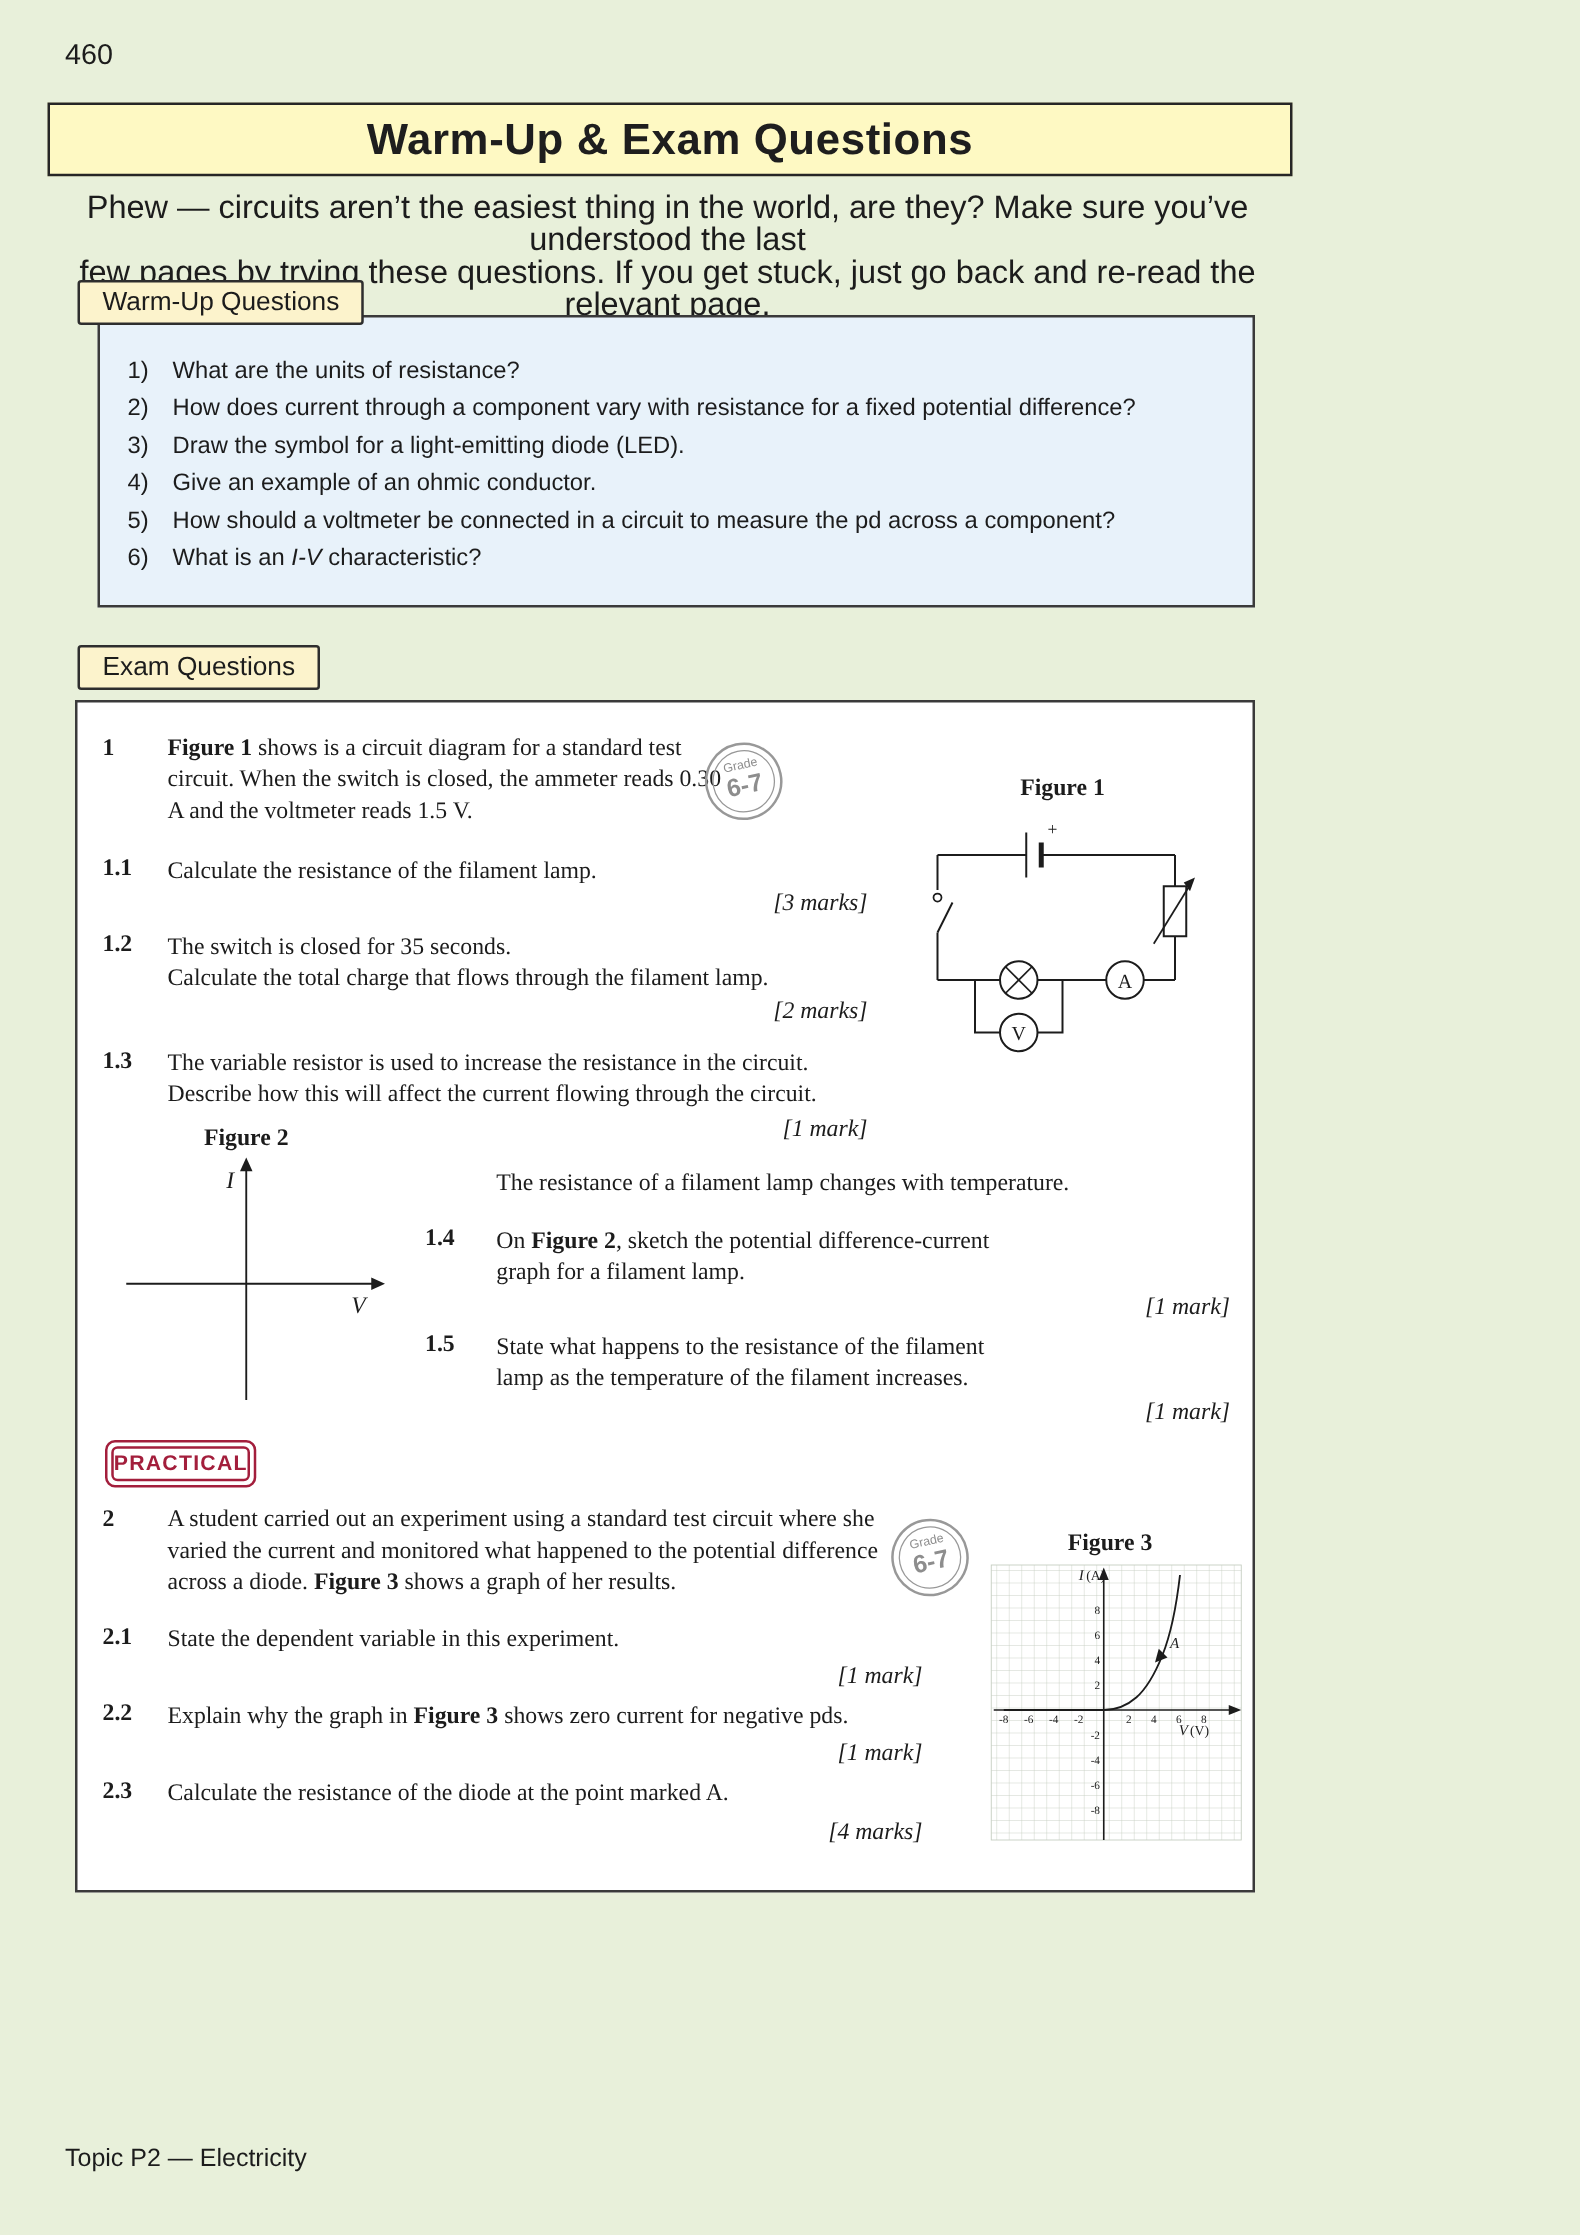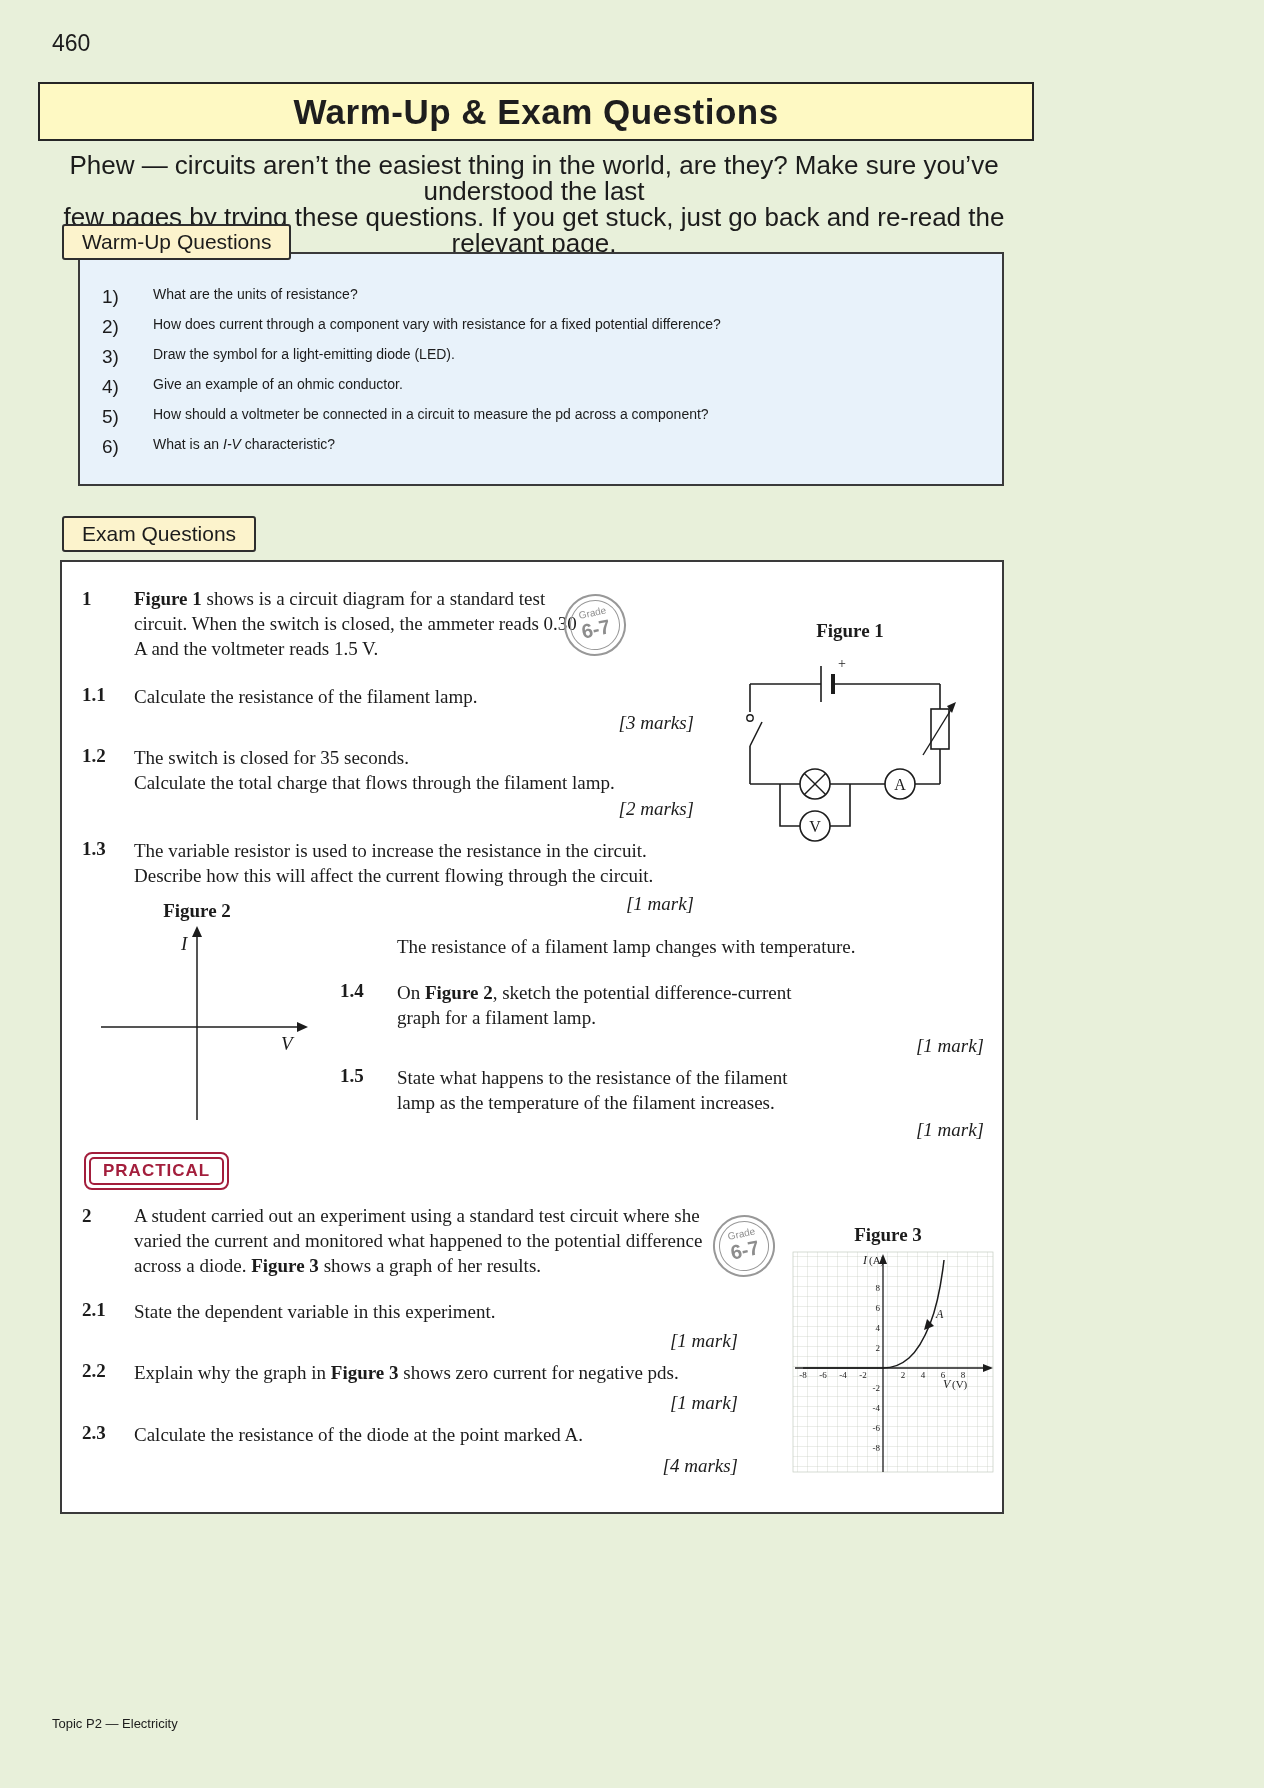--- a/index.html
+++ b/index.html
@@ -7,37 +7,37 @@
           font-family:"Liberation Sans", sans-serif; color:#1c1c1c; overflow:hidden; }
   .abs { position:absolute; }
   .page-num { font-size:23px; }
   .banner { background:#fef9c3; border:2px solid #262626; display:flex; align-items:center; justify-content:center; }
   .banner-title { font-size:35px; font-weight:bold; color:#1e1e1e; letter-spacing:0.5px; }
   .intro { font-size:26px; line-height:26px; text-align:center; }
   .cream-label { background:#fcf3cc; border:2px solid #2e2e2e; border-radius:3px; padding:4px 18px;
                  font-size:21px; white-space:nowrap; z-index:3; }
   .blue-panel { background:#e8f2fa; border:2px solid #3a3a3a; z-index:1; }
   .wq-num { position:absolute; left:22px; font-size:19px; }
-  .wq-text { position:absolute; left:58px; font-size:14px; white-space:nowrap;margin-left:15px; }
+  .wq-text { position:absolute; left:58px; font-size:19px; white-space:nowrap; }
   .exam-panel { background:#ffffff; border:2px solid #3a3a3a; }
   .pnum { font-family:"Liberation Serif", serif; font-weight:bold; font-size:19px; }
   .ptext { font-family:"Liberation Serif", serif; font-size:19px; line-height:25px; }
   .nowrap { white-space:nowrap; }
   .marks { font-family:"Liberation Serif", serif; font-style:italic; font-size:19px;
            width:200px; text-align:right; }
   .figtitle { font-family:"Liberation Serif", serif; font-weight:bold; font-size:19px; text-align:center; }
   .stamp { width:58px; height:58px; border:2px solid #989898; border-radius:50%;
            transform:rotate(-12deg); color:#8d8d8d; display:flex; align-items:center; justify-content:center; z-index:2; }
   .stamp-inner { width:48px; height:48px; border:1px solid #989898; border-radius:50%; text-align:center; }
   .stamp-word { font-size:10px; margin-top:6px; line-height:11px; }
   .stamp-value { font-size:20px; font-weight:bold; line-height:22px; }
   .practical { border:2px solid #a31e3c; border-radius:8px; padding:3px; background:#fff; }
-  .practical-inner { border:2px solid #a31e3c; border-radius:5px; padding:2px 12px;
+  .practical-inner { border:2px solid #a31e3c; border-radius:5px; padding:2px 0;
                      color:#a31e3c; font-weight:bold; font-size:17px; letter-spacing:1px; }
-  .footer { font-size:13px; }
+  .footer { font-size:20px; }
 </style>
 </head>
 <body>
 
 <div class="root">
 
   <div class="abs page-num" style="left:52px; top:30px;">460</div>
 
   <div class="abs banner" style="left:38px; top:82px; width:992px; height:55px;">
     <span class="banner-title">Warm-Up &amp; Exam Questions</span>

